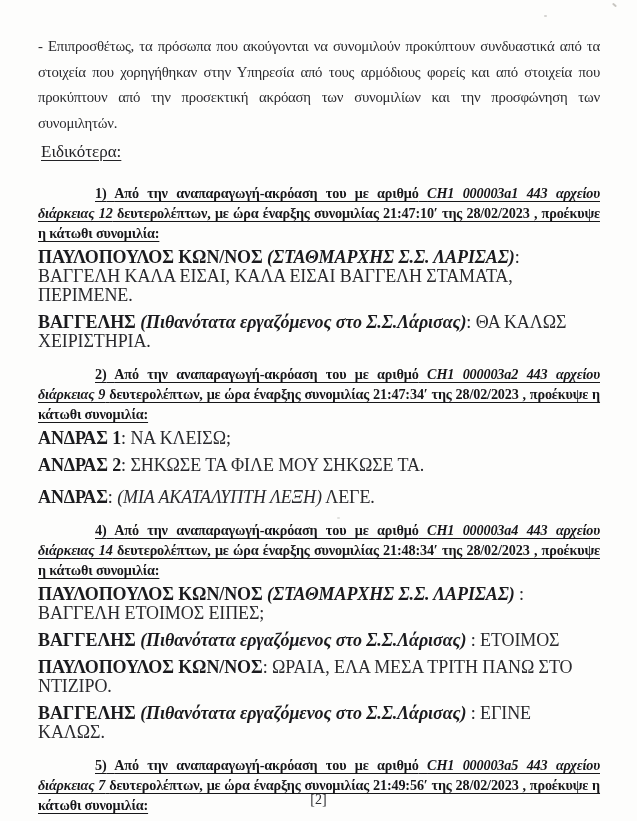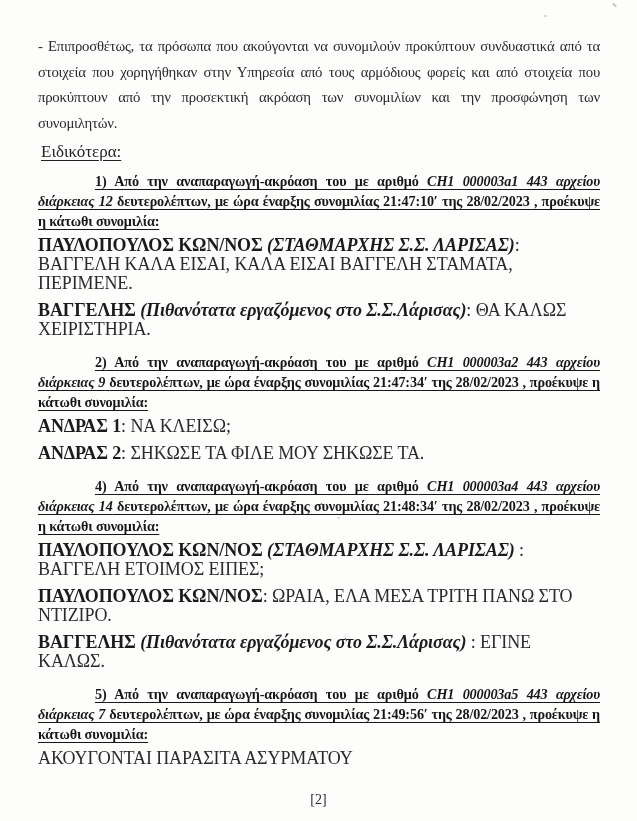--- a/index.html
+++ b/index.html
@@ -21,21 +21,21 @@
     color:#2a2a2e;
   }
   .eidik { margin:3px; font-size:17px; line-height:26px; }
   .eidik span {
     text-decoration:underline;
     text-underline-offset:3px;
     text-decoration-thickness:1.2px;
   }
 
   .sec { margin-top:13px; }
-  .sec-first { margin-top:6px; }
+  .sec-first { margin-top:18px; }
 
   .heading {
     margin:0;
     font-weight:bold;
     font-size:14.2px; line-height:20px;
     text-align:justify;
     text-indent:57px;
     text-decoration:underline;
     text-decoration-thickness:1.3px;
     text-underline-offset:2.5px;
@@ -91,29 +91,34 @@
       <span>Από την αναπαραγωγή-ακρόαση του με αριθμό</span>
       <span class="hfile">CH1 000003a2 443 αρχείου διάρκειας 9</span>
       <span>δευτερολέπτων, με ώρα έναρξης συνομιλίας 21:47:34′ της 28/02/2023 , προέκυψε η κάτωθι συνομιλία:</span></p>
     <p class="dlg dlg-first"><span class="spk">ΑΝΔΡΑΣ 1</span><span class="sep">:</span>
       <span class="txt">ΝΑ ΚΛΕΙΣΩ;</span></p>
     <p class="dlg"><span class="spk">ΑΝΔΡΑΣ 2</span><span class="sep">:</span>
       <span class="txt">ΣΗΚΩΣΕ ΤΑ ΦΙΛΕ ΜΟΥ ΣΗΚΩΣΕ ΤΑ.</span></p>
   </section>
 
   <section class="sec">
+    <p class="dlg dlg-first"><span class="spk">ΑΝΔΡΑΣ</span><span class="sep">:</span>
+      <span class="note">(ΜΙΑ ΑΚΑΤΑΛΥΠΤΗ ΛΕΞΗ)</span>
+      <span class="txt">ΛΕΓΕ.</span></p>
   </section>
 
   <section class="sec">
     <p class="heading"><span>4)</span>
       <span>Από την αναπαραγωγή-ακρόαση του με αριθμό</span>
       <span class="hfile">CH1 000003a4 443 αρχείου διάρκειας 14</span>
       <span>δευτερολέπτων, με ώρα έναρξης συνομιλίας 21:48:34′ της 28/02/2023 , προέκυψε η κάτωθι συνομιλία:</span></p>
     <p class="dlg dlg-first"><span class="spk">ΠΑΥΛΟΠΟΥΛΟΣ ΚΩΝ/ΝΟΣ</span><span class="role"> (ΣΤΑΘΜΑΡΧΗΣ Σ.Σ. ΛΑΡΙΣΑΣ)</span><span class="sep"> :</span>
       <span class="txt">ΒΑΓΓΕΛΗ ΕΤΟΙΜΟΣ ΕΙΠΕΣ;</span></p>
+    <p class="dlg"><span class="spk">ΒΑΓΓΕΛΗΣ</span><span class="role"> (Πιθανότατα εργαζόμενος στο Σ.Σ.Λάρισας)</span><span class="sep"> :</span>
+      <span class="txt">ΕΤΟΙΜΟΣ</span></p>
     <p class="dlg"><span class="spk">ΠΑΥΛΟΠΟΥΛΟΣ ΚΩΝ/ΝΟΣ</span><span class="sep">:</span>
       <span class="txt">ΩΡΑΙΑ, ΕΛΑ ΜΕΣΑ ΤΡΙΤΗ ΠΑΝΩ ΣΤΟ ΝΤΙΖΙΡΟ.</span></p>
     <p class="dlg"><span class="spk">ΒΑΓΓΕΛΗΣ</span><span class="role"> (Πιθανότατα εργαζόμενος στο Σ.Σ.Λάρισας)</span><span class="sep"> :</span>
       <span class="txt">ΕΓΙΝΕ ΚΑΛΩΣ.</span></p>
   </section>
 
   <section class="sec">
     <p class="heading"><span>5)</span>
       <span>Από την αναπαραγωγή-ακρόαση του με αριθμό</span>
       <span class="hfile">CH1 000003a5 443 αρχείου διάρκειας 7</span>

